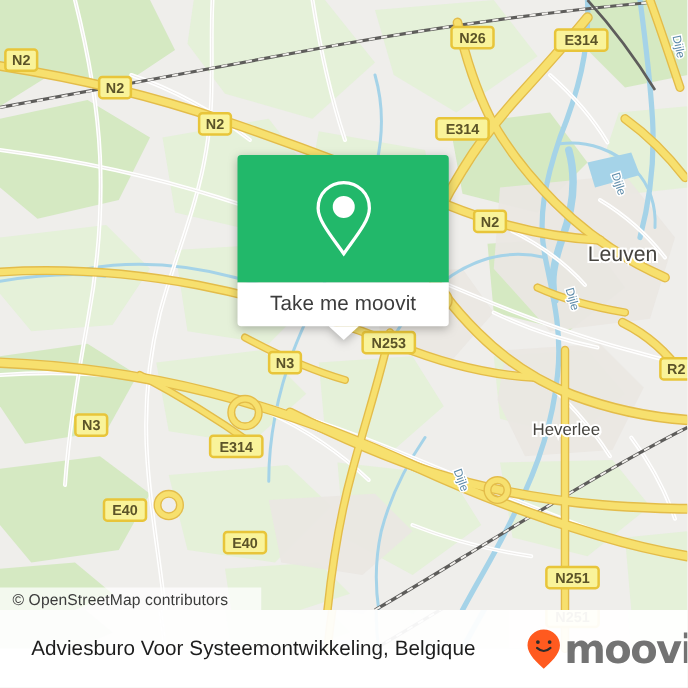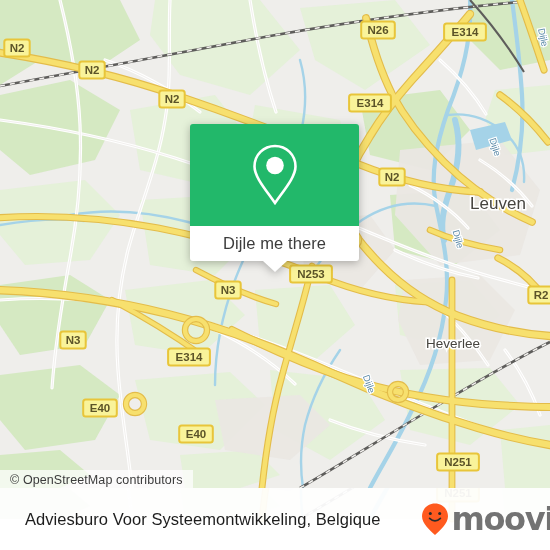--- a/index.html
+++ b/index.html
@@ -15,21 +15,21 @@
     position:absolute;left:0;top:0;width:550px;height:488px;
     background:#efeeeb;
     overflow:hidden;
   }
   .map svg{position:absolute;left:0;top:0;}
 
   
   .attrib{
     position:absolute;left:0;top:470px;
     background:rgba(255,255,255,0.72);
-    padding:3px 10px 4px 10px;
+    padding:3px 26px 4px 10px;
     font-size:12.5px;color:#3b3b3b;
     letter-spacing:.1px;
     z-index:40;
     line-height:14px;
   }
 
   
   .card{
     position:absolute;left:190px;top:124px;width:169px;
     z-index:50;
@@ -270,21 +270,21 @@
   </div>
 
   <div class="card">
     <div class="card-top">
       <svg width="56" height="66" viewBox="0 0 56 66">
         <path d="M28 4 C16.5 4 7.5 13 7.5 24.5 C7.5 35 19 48 28 61 C37 48 48.5 35 48.5 24.5 C48.5 13 39.5 4 28 4 Z" fill="none" stroke="#ffffff" stroke-width="2.6"></path>
         <circle cx="28" cy="23.5" r="8.8" fill="#ffffff"></circle>
       </svg>
     </div>
     <div class="card-bottom">
-      <span class="label">Dijle me there</span>
+      <span class="label">Take me moovit</span>
       <span class="tail"></span>
     </div>
   </div>
 
   <div class="footer">
     <svg class="watermark" width="550" height="550" viewBox="0 0 550 488" id="map-watermark">
         <rect x="0" y="0" width="550" height="488" fill="#efeeeb"></rect>
         <path d="M0,0 L120,0 L140,40 L95,70 L40,60 L0,85 Z" fill="#d3e8c0" opacity="0.95"></path>
         <path d="M155,0 L260,0 L300,50 L250,95 L180,75 L150,35 Z" fill="#e4f0d8" opacity="0.95"></path>
         <path d="M300,8 L395,0 L430,45 L365,90 L315,60 Z" fill="#e4f0d8" opacity="0.95"></path>

